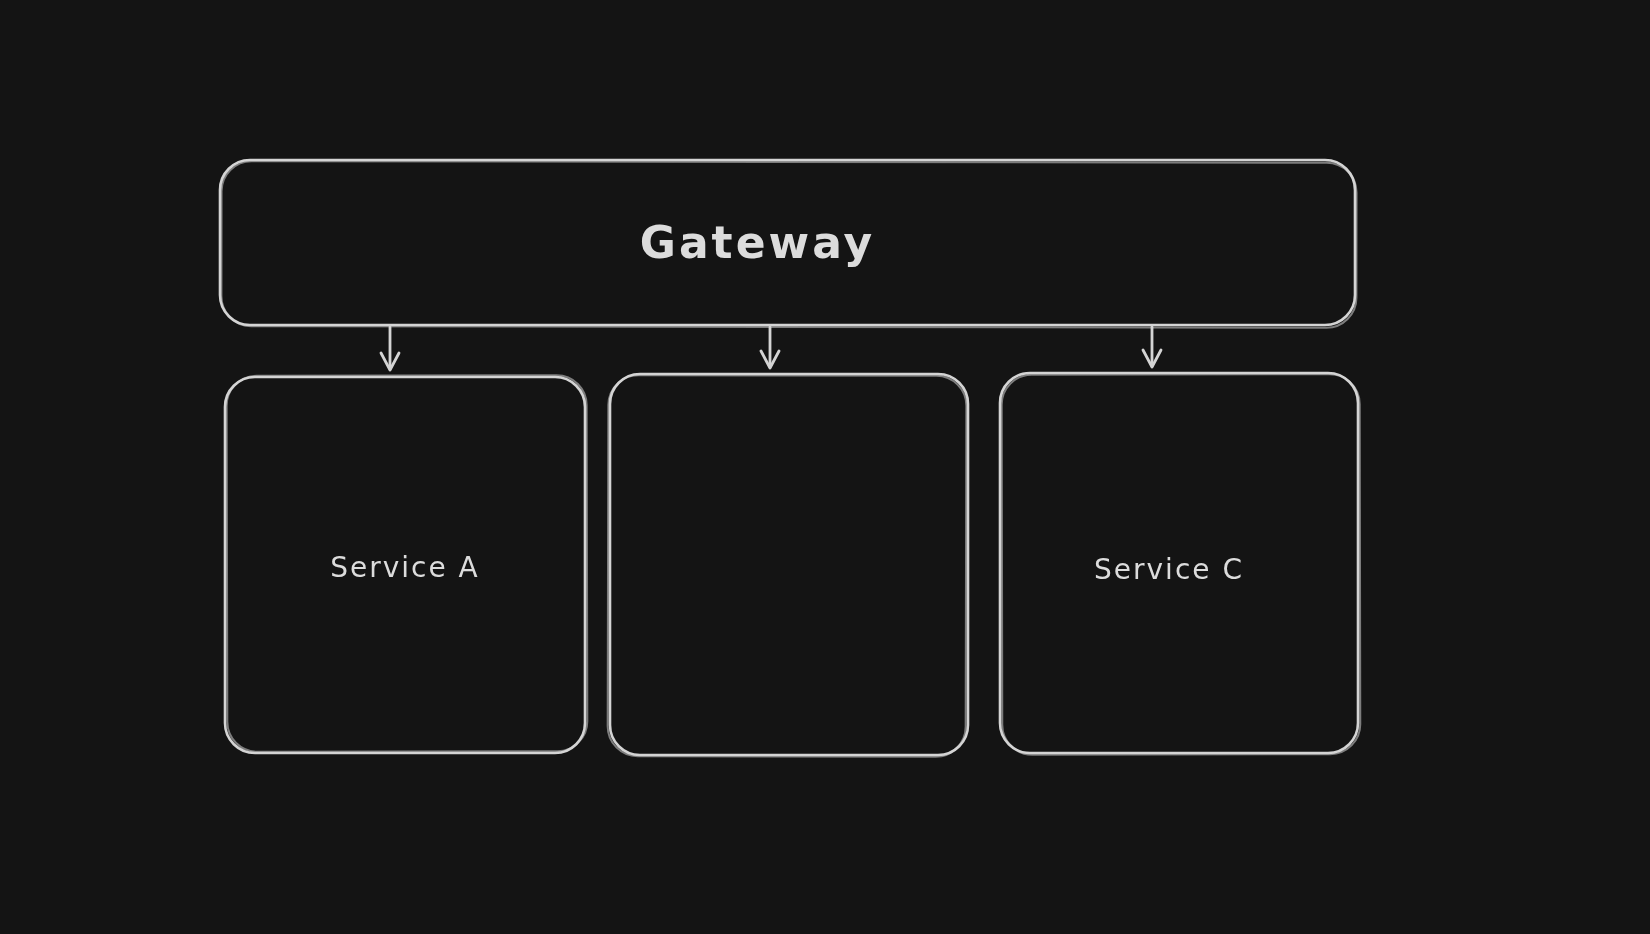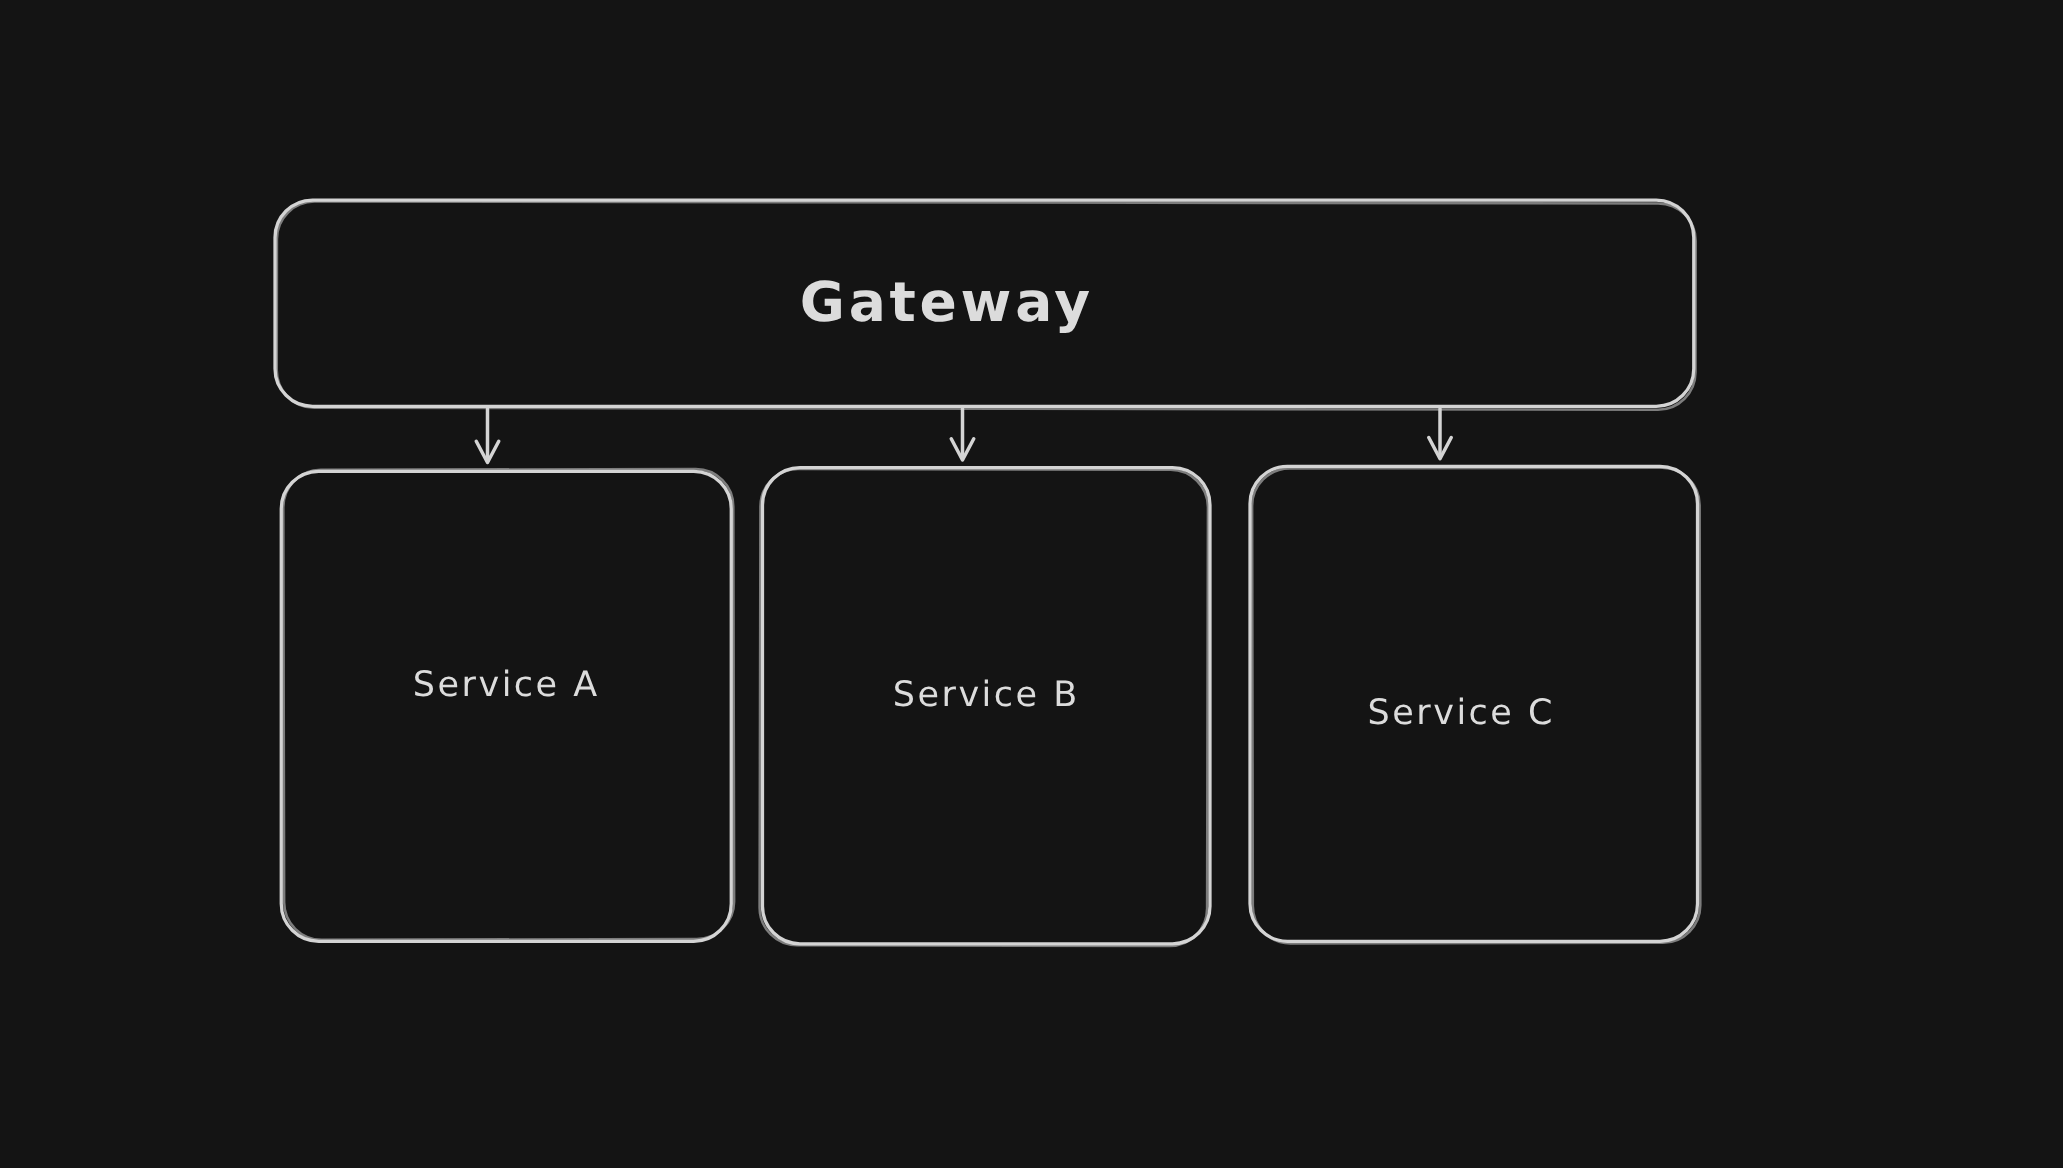--- a/index.html
+++ b/index.html
@@ -64,21 +64,21 @@
     font-size: 44px;
     font-weight: 700;
     letter-spacing: 3px;
     transform: translateX(-30px);
   }
   .node-label.service {
     font-size: 28px;
     font-weight: 400;
     letter-spacing: 2px;
   }
-  .node-label.service-a { left: 225px;  top: 367px; width: 360px; height: 376px; transform: translateY(-8px); }
+  .node-label.service-a { left: 225px;  top: 387px; width: 360px; height: 376px; transform: translateY(-8px); }
   .node-label.service-b { left: 610px;  top: 374px; width: 358px; height: 381px; transform: translateY(-9px); }
   .node-label.service-c { left: 1000px; top: 387px; width: 358px; height: 380px; transform: translate(-10px, -8px); }
 </style>
 </head>
 <body>
 
 <div class="canvas">
 
   <svg class="shapes-layer" viewBox="0 0 1650 934" aria-hidden="true">
 
@@ -115,16 +115,15 @@
     <g>
       <line class="edge-line" x1="1152" y1="327" x2="1152" y2="366"></line>
       <polyline class="edge-head" points="1143,350 1152,367 1161,350"></polyline>
     </g>
   </svg>
 
   <div class="node-label gateway">Gateway</div>
 
   <div class="node-label service service-a">Service A</div>
 
-  <div class="node-label service service-b">Service B</div>
 
   <div class="node-label service service-c">Service C</div>
 </div>
 
 </body></html>

